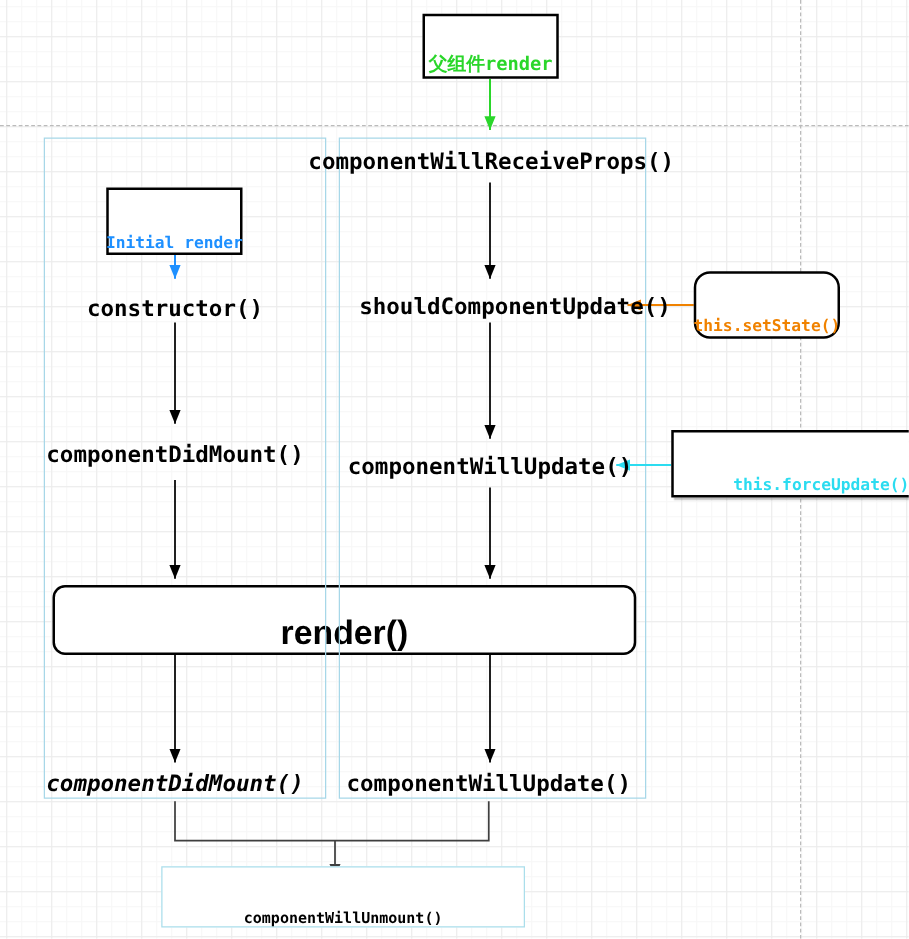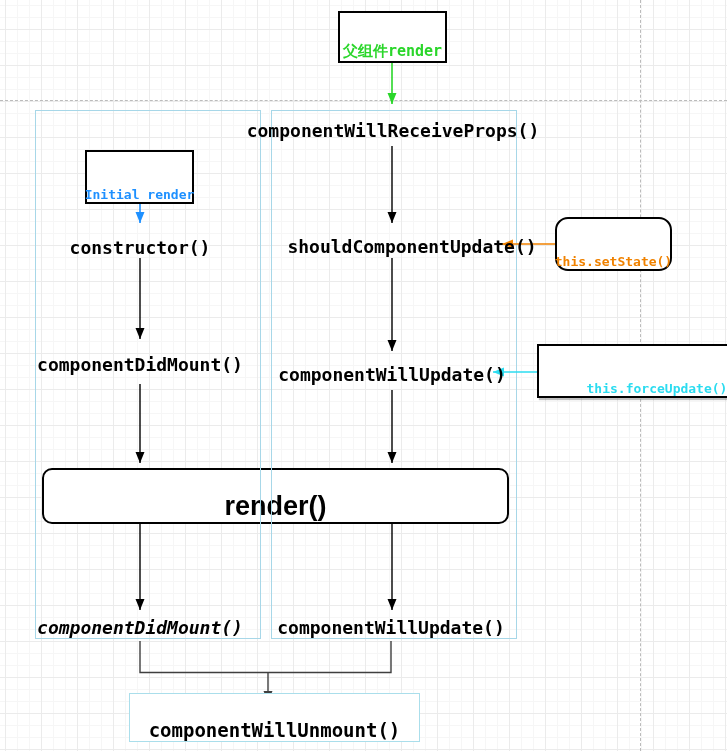--- a/index.html
+++ b/index.html
@@ -34,21 +34,21 @@
     display:flex;align-items:flex-end;justify-content:center;z-index:6;
     font-weight:bold;white-space:nowrap;}
   .parent-render-box{left:338px;top:11px;width:105px;height:48px;font-size:15px;color:var(--c-green);}
   .initial-render-box{left:85px;top:118px;width:105px;height:50px;font-size:13px;color:var(--c-blue);margin-top:32px;}
   .set-state-box{left:555px;top:217px;width:113px;height:50px;font-size:13px;color:var(--c-orange);border-radius:13px;}
   .force-update-box{left:537px;top:344px;width:164px;height:50px;font-size:13px;color:var(--c-cyan);
     box-shadow:2px 2px 1px rgba(140,140,140,0.55);padding-left:36px;}
   .render-box{left:42px;top:468px;width:463px;height:52px;border-radius:10px;z-index:3;
     font-family:"Liberation Sans", sans-serif;font-weight:bold;font-size:27px;color:var(--c-text);}
   .unmount-box{left:129px;top:693px;width:289px;height:47px;border:1px solid var(--c-unmount_border);
-    font-size:19px;color:var(--c-text);}
+    font-size:12px;color:var(--c-text);}
   .floating-label{position:absolute;transform:translate(-50%,-50%);font-size:18px;
     font-weight:bold;color:var(--c-text);white-space:nowrap;z-index:6;}
   svg.wires{position:absolute;left:0;top:0;z-index:5;pointer-events:none;}
   .s-black{stroke:var(--c-arrow_black);stroke-width:1.4;}
   .s-green{stroke:var(--c-green);stroke-width:1.6;}
   .s-blue{stroke:var(--c-blue);stroke-width:1.6;}
   .s-orange{stroke:var(--c-orange);stroke-width:1.6;}
   .s-cyan{stroke:var(--c-cyan);stroke-width:1.6;}
   .s-gray{stroke:var(--c-junction_gray);stroke-width:1.4;fill:none;}
   .mk-black{fill:var(--c-arrow_black);} .mk-green{fill:var(--c-green);}

